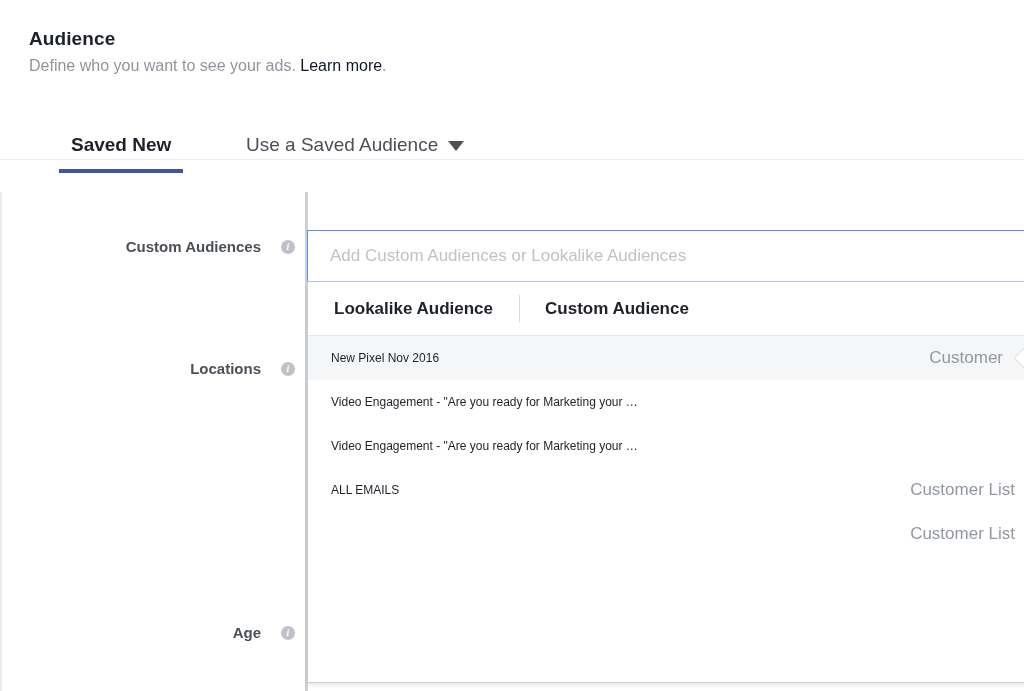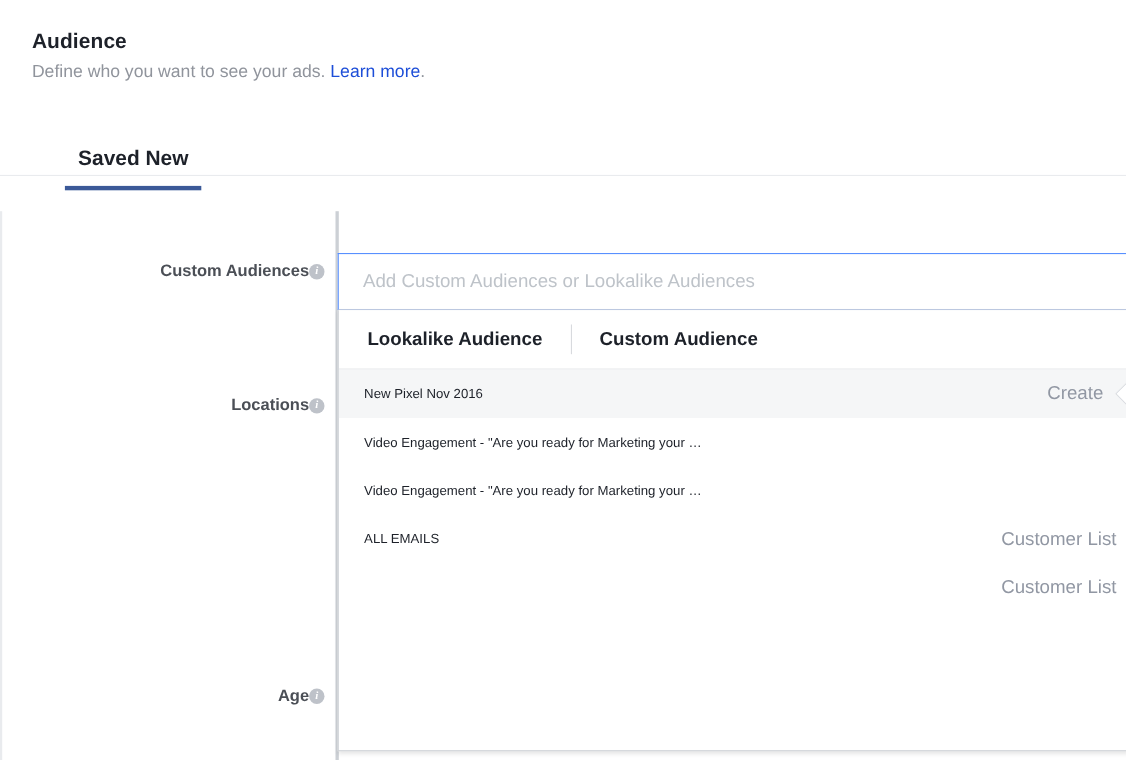--- a/index.html
+++ b/index.html
@@ -41,21 +41,21 @@
   }
   .page-subtitle {
     position: absolute;
     left: 29px;
     top: 57px;
     font-size: 16px;
     color: #90949c;
     white-space: nowrap;
   }
   .page-subtitle a {
-    color: #1d4ed8;
+    color: #0f172a;
     text-decoration: none;
     text-align: center;
   }
   .page-subtitle .period {
     color: #90949c;
   }
 
   
   .top-tabs {
     position: absolute;
@@ -116,21 +116,21 @@
 
   .field-label {
     position: absolute;
     display: flex;
     align-items: center;
     font-size: 15px;
     font-weight: bold;
     color: #4b4f56;
     white-space: nowrap;
   }
-  .field-label .lbl-text { margin-right: 0; }
+  .field-label .lbl-text { margin-right: 20px; }
   .field-label.custom-audiences { right: 729px; top: 46px; }
   .field-label.locations       { right: 729px; top: 168px; }
   .field-label.age             { right: 729px; top: 432px; }
 
   .info-icon {
     width: 14px;
     height: 14px;
     border-radius: 50%;
     background: #bec2c9;
     display: inline-flex;
@@ -286,20 +286,24 @@
     <div class="page-subtitle">
       <span>Define who you want to see your ads.</span>
       <a href="#">Learn more</a><span class="period">.</span>
     </div>
 
     <div class="top-tabs">
       <div class="top-tab create-new">
         <span>Saved New</span>
         <span class="tab-underline"></span>
       </div>
+      <div class="top-tab saved">
+        <span>Use a Saved Audience</span>
+        <span class="caret-down"></span>
+      </div>
     </div>
   </div>
 
   <div class="form-body">
 
     <div class="field-label custom-audiences">
       <span class="lbl-text">Custom Audiences</span>
       <span class="info-icon">i</span>
     </div>
 
@@ -329,21 +333,21 @@
         </div>
         <div class="dd-tab">
           <span>Custom Audience</span>
         </div>
       </div>
 
       <div class="dd-list">
 
         <div class="dd-row highlighted">
           <span class="row-name">New Pixel Nov 2016</span>
-          <span class="row-type">Create</span>
+          <span class="row-type">Customer</span>
           <span class="row-pointer"></span>
         </div>
 
         <div class="dd-row">
           <span class="row-name">Video Engagement - "Are you ready for Marketing your …</span>
           <span class="row-type"></span>
         </div>
 
         <div class="dd-row">
           <span class="row-name">Video Engagement - "Are you ready for Marketing your …</span>

